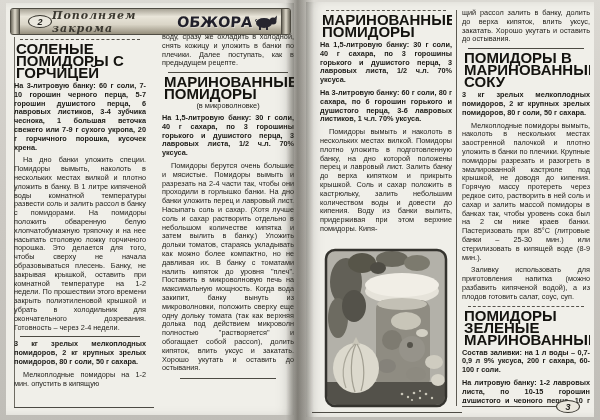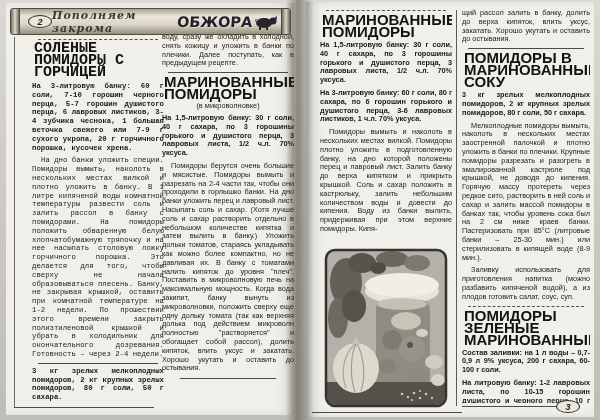--- a/index.html
+++ b/index.html
@@ -36,21 +36,21 @@
     font-style:italic;font-weight:bold;font-size:11px;color:#3b3830;letter-spacing:1px;}
   .logo-wrap{display:flex;align-items:center;margin-right:3px;}
   .logo{font-family:"DejaVu Sans",sans-serif;font-weight:bold;font-size:14.5px;
     color:#201f2a;transform:skewX(-4deg);letter-spacing:0;
     text-shadow:1px 1px 0 rgba(255,255,255,.35);}
   .mascot{margin-left:2px;}
 
   
   .col{position:absolute;font-size:7.3px;line-height:8.8px;color:#24231e;
     text-align:justify;overflow:hidden;}
-  .lc1{left:26px;top:34px;width:132px;height:368px;font-family:Liberation Mono, monospace;}
+  .lc1{left:8px;top:34px;width:132px;height:368px;}
   .lc2{left:156px;top:30px;width:132px;height:372px;}
   .rc1{left:14px;top:6px;width:132px;height:238px;}
   .rc2{left:156px;top:7px;width:128px;height:394px;}
   .rtitle{font-size:15px;line-height:12px;text-align:left;
     font-weight:bold;color:#14130f;margin:3px 2px 3px;}
   .subtitle{text-align:center;font-size:7.4px;margin:-1px 0 3px;}
   .col p{margin:0 0 4px;}
   p.ing{font-weight:bold;color:#1b1a16;}
   p.body{text-indent:9px;}
   p.cont{text-indent:0;}

